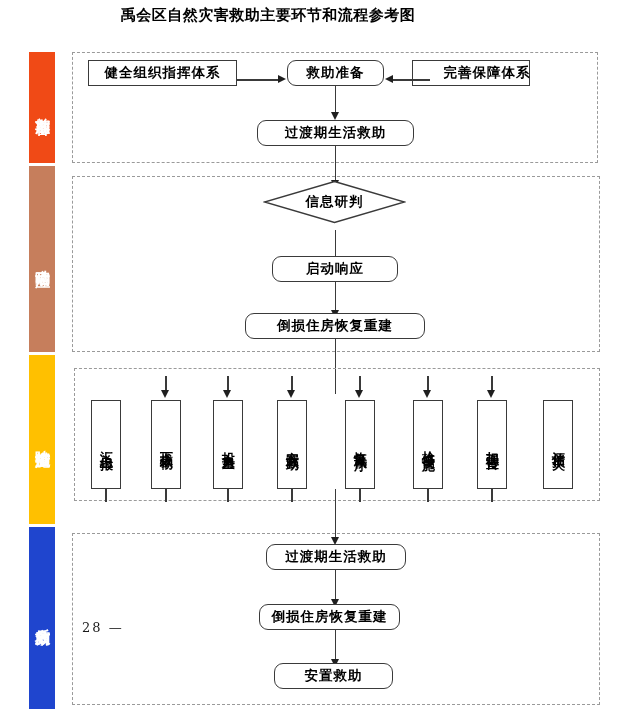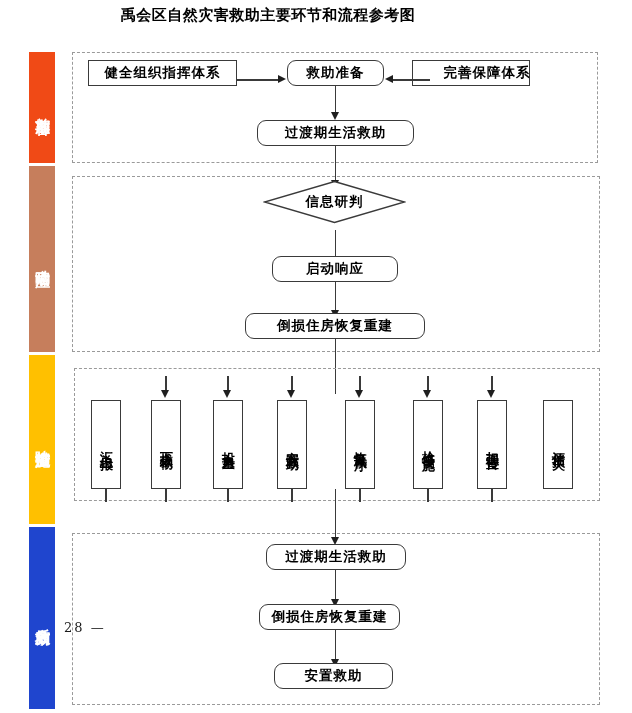--- a/index.html
+++ b/index.html
@@ -251,13 +251,13 @@
 <div class="conn v" style="left:334.5px; top:570px; height:33px;"></div>
 <div class="arrowhead down" style="left:330.5px; top:599px;"></div>
 
 <div class="node round" style="left:259px; top:604px; width:141px; height:26px;">倒损住房恢复重建</div>
 
 <div class="conn v" style="left:334.5px; top:630px; height:33px;"></div>
 <div class="arrowhead down" style="left:330.5px; top:659px;"></div>
 
 <div class="node round" style="left:274px; top:663px; width:119px; height:26px;">安置救助</div>
 
-<div id="page-number" style="left:64px; top:620px;">28 —</div>
+<div id="page-number" style="left:82px; top:620px;">28 —</div>
 
 </body></html>

